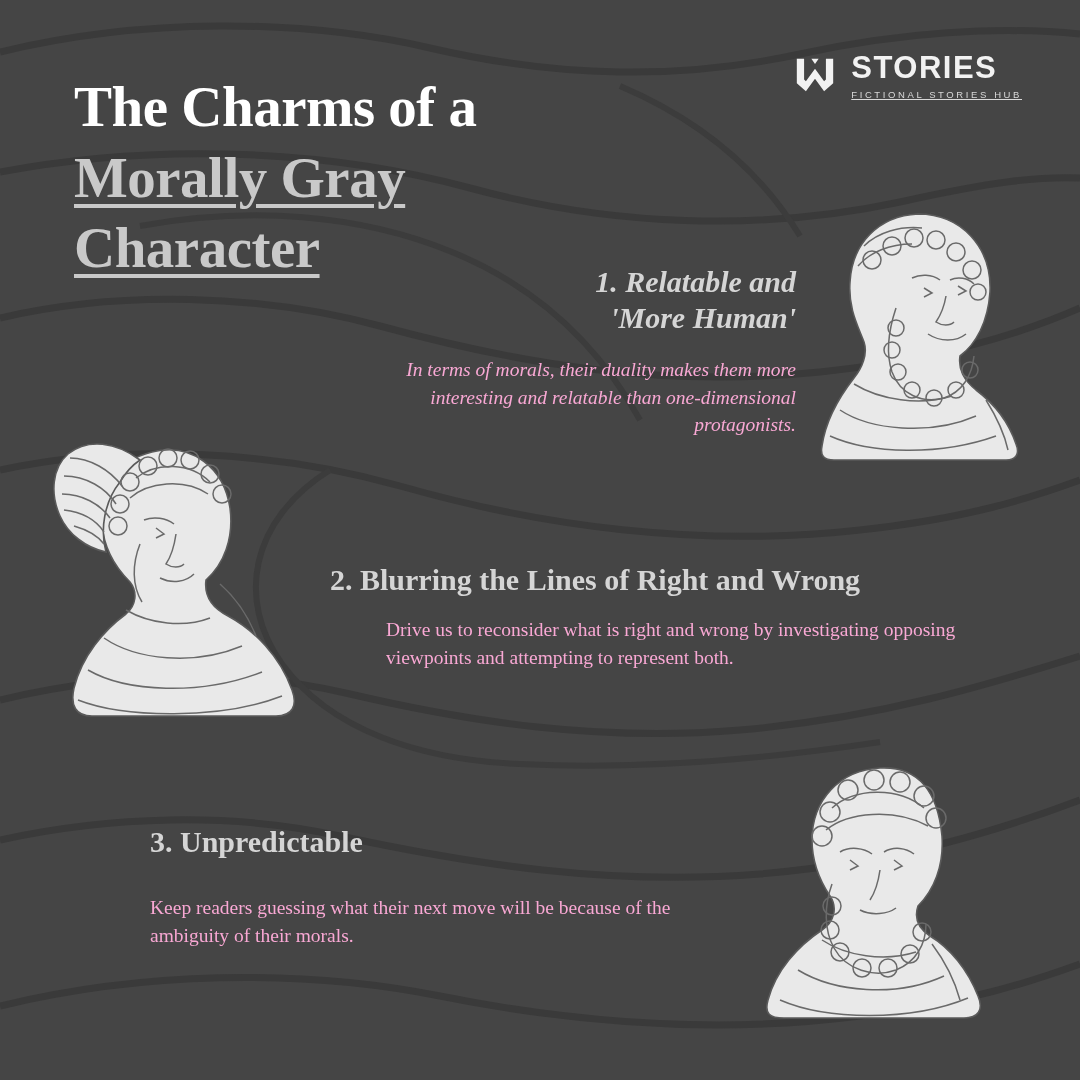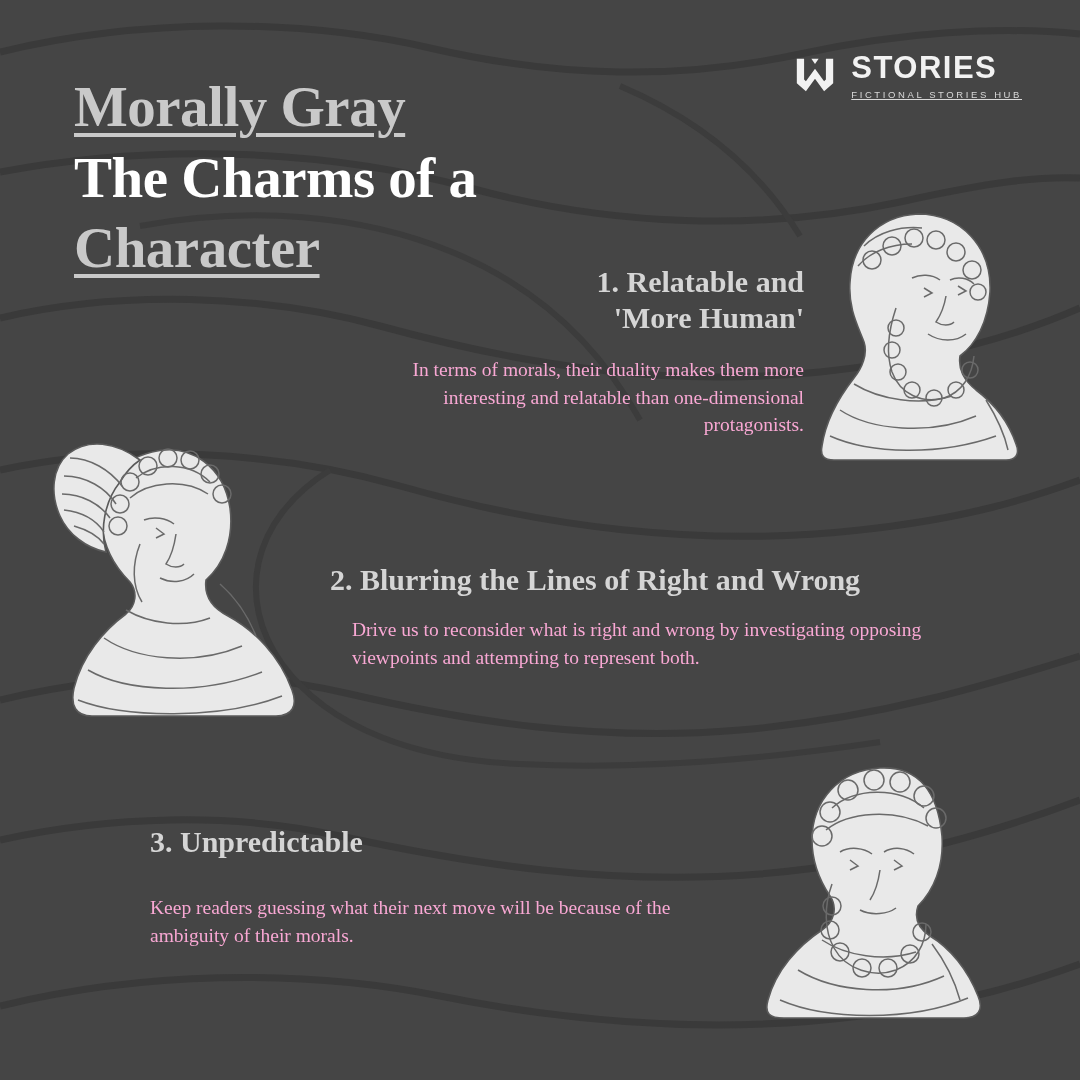--- a/index.html
+++ b/index.html
@@ -93,35 +93,36 @@
   }
   .sec-body {
     font-family: "Liberation Serif", serif;
     color: #f9a8d4;
     line-height: 1.42;
   }
 
   
   #section-1 {
     top: 264px;
-    left: 352px;
+    left: 344px;
     width: 452px;
     text-align: right;
+    font-style: italic;
   }
   #section-1 .sec-head { font-size: 30px; }
   #section-1 .sec-body { font-size: 19.5px; margin-top: 20px; }
 
   
   #section-2 {
     top: 562px;
     left: 330px;
     width: 700px;
   }
   #section-2 .sec-head { font-size: 30px; }
-  #section-2 .sec-body { font-size: 19.5px; margin-top: 18px; width: 572px; margin-left: 22px; }
+  #section-2 .sec-body { font-size: 19.5px; margin-top: 18px; width: 572px; margin-left: 56px; }
 
   
   #section-3 {
     top: 824px;
     left: 150px;
     width: 572px;
   }
   #section-3 .sec-head { font-size: 30px; }
   #section-3 .sec-body { font-size: 19.5px; margin-top: 34px; }
 
@@ -159,22 +160,22 @@
       <path d="M4 4 L4 31 L14 40 L24 26 L34 40 L44 31 L44 4 L36 4 L36 27 L34 29 L24 15 L14 29 L12 27 L12 4 Z" fill="#f2f2f2"></path>
       <path d="M20 4 L28 4 L24 10 Z" fill="#f2f2f2"></path>
     </svg>
     <div class="brand-text">
       <div class="brand-name">STORIES</div>
       <div class="brand-tag">FICTIONAL STORIES HUB</div>
     </div>
   </div>
 
   <div class="title-block">
+    <div class="title-line">The Charms of a</div>
     <div class="title-line underlined">Morally Gray</div>
-    <div class="title-line">The Charms of a</div>
     <div class="title-line underlined">Character</div>
   </div>
 
   <svg class="bust" id="bust-1" viewBox="0 0 236 262">
     <g fill="#e9e9e9" stroke="#5a5a5a" stroke-width="1.6">
       <path d="M118 10 C78 12 52 40 50 78 C48 104 58 122 64 138 C68 150 62 164 54 174 C40 192 26 214 22 242 C20 252 24 256 34 256 L206 256 C216 256 220 250 216 240 C208 216 192 198 176 186 C164 176 158 166 160 152 C176 140 188 118 190 88 C192 44 162 10 118 10 Z"></path>
     </g>
     <g fill="none" stroke="#6a6a6a" stroke-width="1.5">
       <path d="M64 42 C78 28 100 22 122 24"></path>
       <path d="M58 62 C70 48 90 40 112 40"></path>

